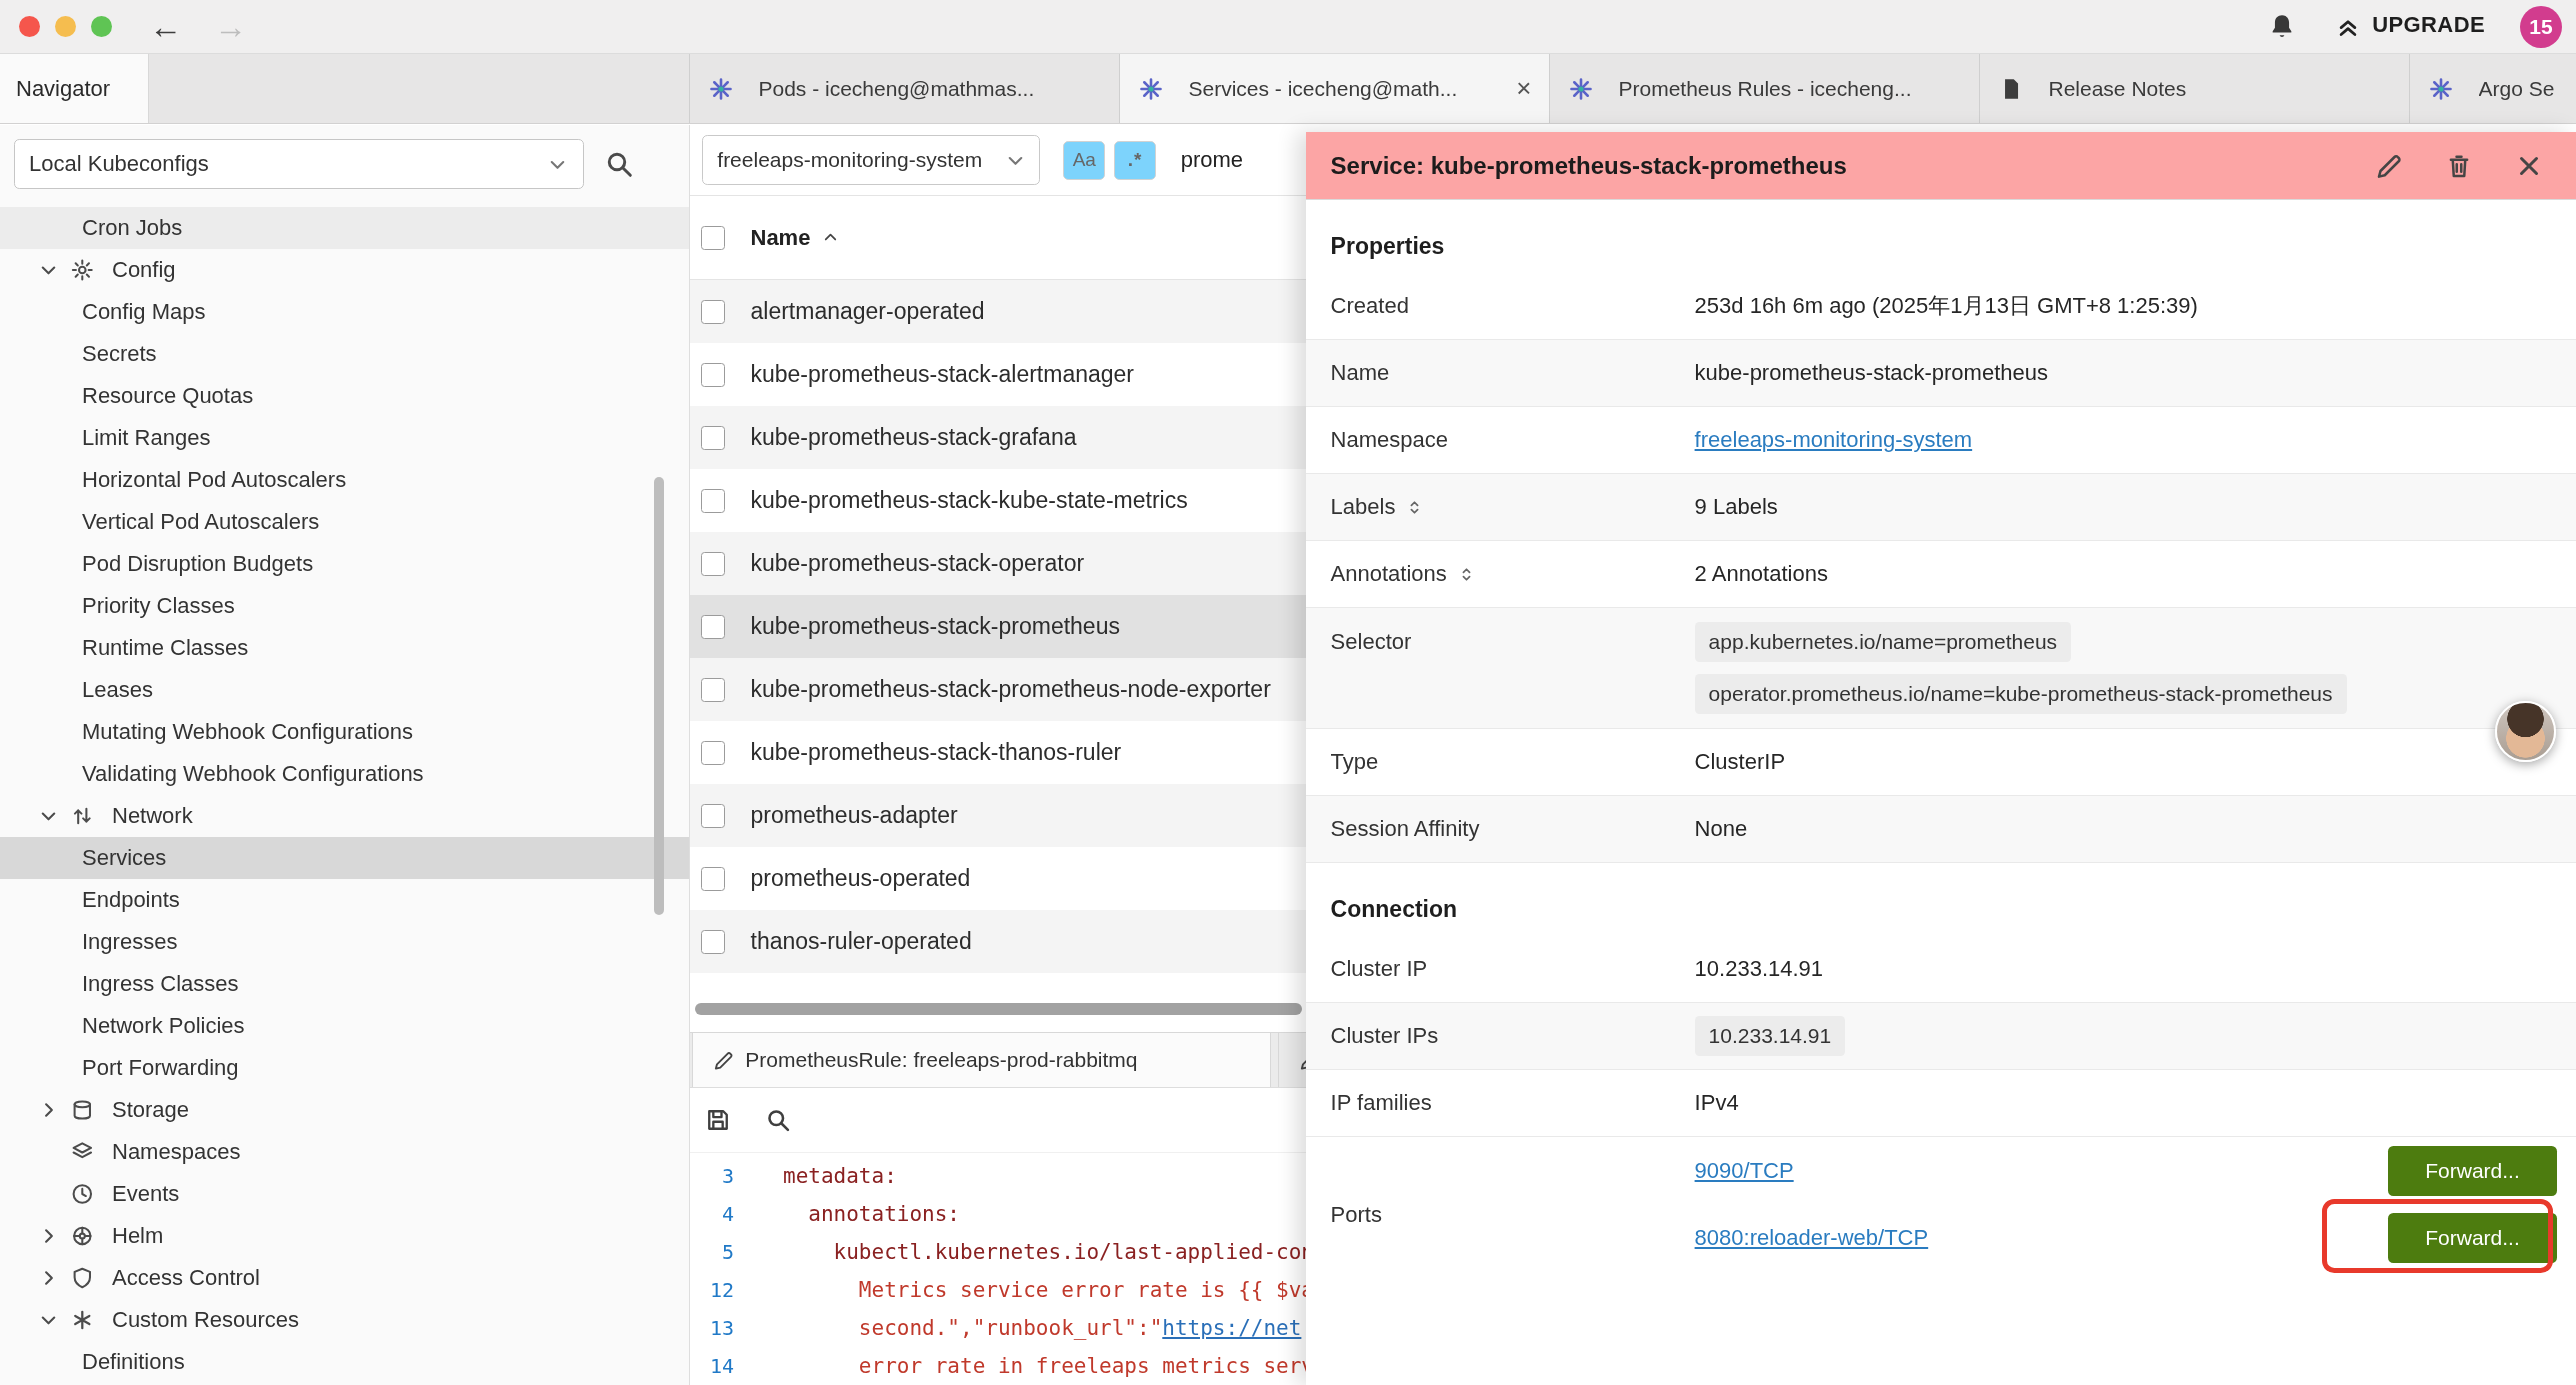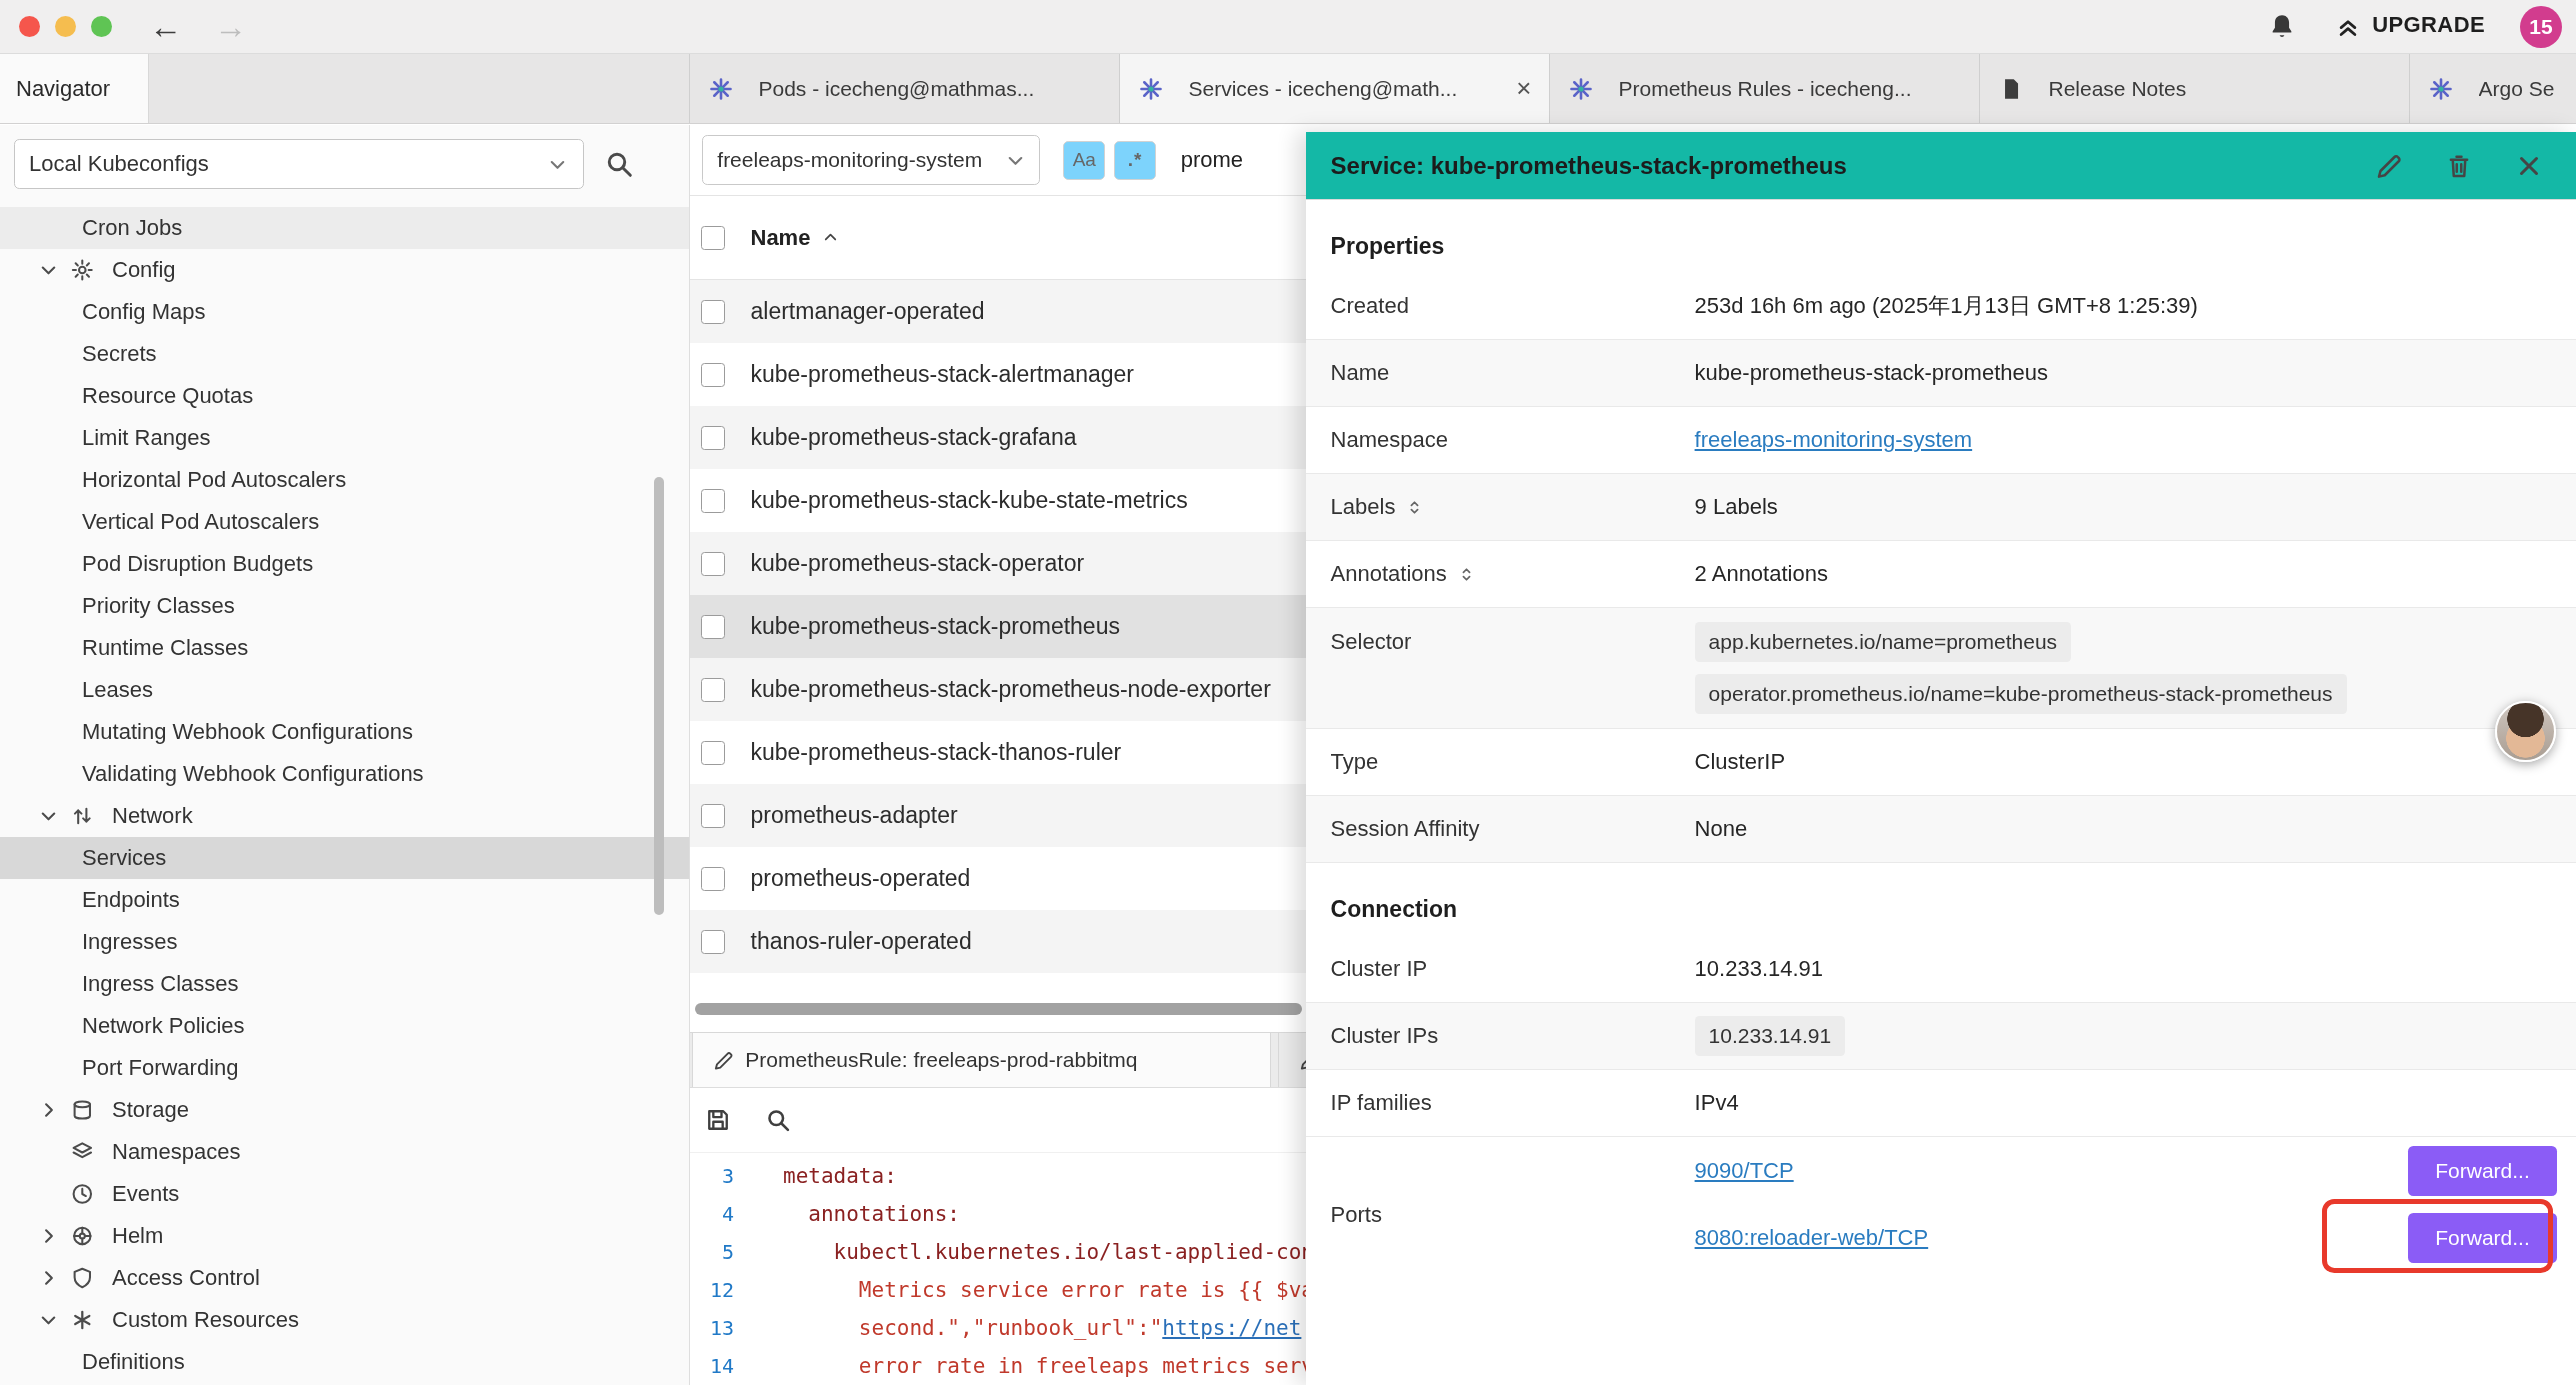--- a/index.html
+++ b/index.html
@@ -79,40 +79,40 @@
   .editor { font-family:"DejaVu Sans Mono","Liberation Mono",monospace; font-size:21px; padding-top:3.5px; }
   .code-line { display:flex; height:38px; align-items:center; }
   .gutter { width:58px; text-align:right; padding-right:14px; color:#2079c7; flex:none; font-size:20px; }
   .code { white-space:pre; padding-left:35px; }
   .seg-key { color:#8a2121; }
   .seg-string { color:#c0392b; }
   .seg-link { color:#2a6fb8; text-decoration:underline; }
 
   
   .drawer { position:absolute; left:1306px; top:132px; right:0; bottom:0; background:#fff; box-shadow:-8.8px 0 21px rgba(0,0,0,.14); z-index:40; display:flex; flex-direction:column; }
-  .drawer-header { height:68px; background:#14b8a6; border-bottom:0.9px solid #dadada; display:flex; align-items:center; padding:0 23px 0 24.6px; flex:none; }
+  .drawer-header { height:68px; background:#fca5a5; border-bottom:0.9px solid #dadada; display:flex; align-items:center; padding:0 23px 0 24.6px; flex:none; }
   .drawer-title { font-size:24px; font-weight:700; color:#1c1c1c; }
   .drawer-actions { margin-left:auto; display:flex; align-items:center; gap:40px; padding-right:8.8px; }
   .drawer-actions .ic { width:30px; height:30px; color:#454545; }
   .drawer-body { flex:1; overflow:hidden; }
   .section-title { font-size:23px; font-weight:700; color:#1e1e1e; padding:33px 24.6px 14px; line-height:26px; }
   .d-row { display:flex; align-items:center; min-height:67px; padding:0 24.6px; border-bottom:0.9px solid #e9e9e9; font-size:22px; }
   .d-row.alt { background:#f8f8f8; }
   .d-label { width:364px; flex:none; color:#333; display:flex; align-items:center; gap:8.8px; }
   .d-value { color:#262626; }
   .link { color:#2a7cc0; text-decoration:underline; cursor:pointer; }
   .chip { display:inline-block; background:#ececec; border-radius:4.4px; padding:8px 14px; font-size:21px; color:#333; }
   .unfold-icon { width:21px; height:21px; color:#666; }
   .selector-row { align-items:flex-start; padding-top:14px; padding-bottom:14px; }
   .selector-chips { display:flex; flex-direction:column; gap:12.3px; align-items:flex-start; }
   .ports-row { align-items:stretch; border-bottom:none; padding-right:0; }
   .ports-row .d-label { padding-top:21px; }
   .ports-value { flex:1; display:flex; flex-direction:column; }
   .port-line { display:flex; align-items:center; height:67px; }
-  .forward-btn { margin-left:auto; margin-right:19px; width:149px; height:50px; background:#8b5cf6; color:#fff; border:none; border-radius:5.3px; font-size:21px; font-family:inherit; cursor:pointer; }
+  .forward-btn { margin-left:auto; margin-right:19px; width:169px; height:50px; background:#4d7c0f; color:#fff; border:none; border-radius:5.3px; font-size:21px; font-family:inherit; cursor:pointer; }
 
   
   .annotation-box { position:absolute; left:2322px; top:1199px; width:231px; height:74px; border:5.3px solid #e8392b; border-radius:12.3px; z-index:60; pointer-events:none; }
   .floating-avatar { position:absolute; left:2495px; top:701px; width:61px; height:61px; border-radius:50%; border:2.6px solid #fff; box-shadow:0 2.6px 10.5px rgba(0,0,0,.35); z-index:70;
     background:
       radial-gradient(circle at 50% 28%, #463428 0%, #463428 36%, rgba(0,0,0,0) 37%),
       radial-gradient(circle at 50% 62%, #e3b896 0%, #e3b896 42%, rgba(0,0,0,0) 43%),
       linear-gradient(180deg,#cfc6bf,#a99d92); }
 </style>
 </head>

